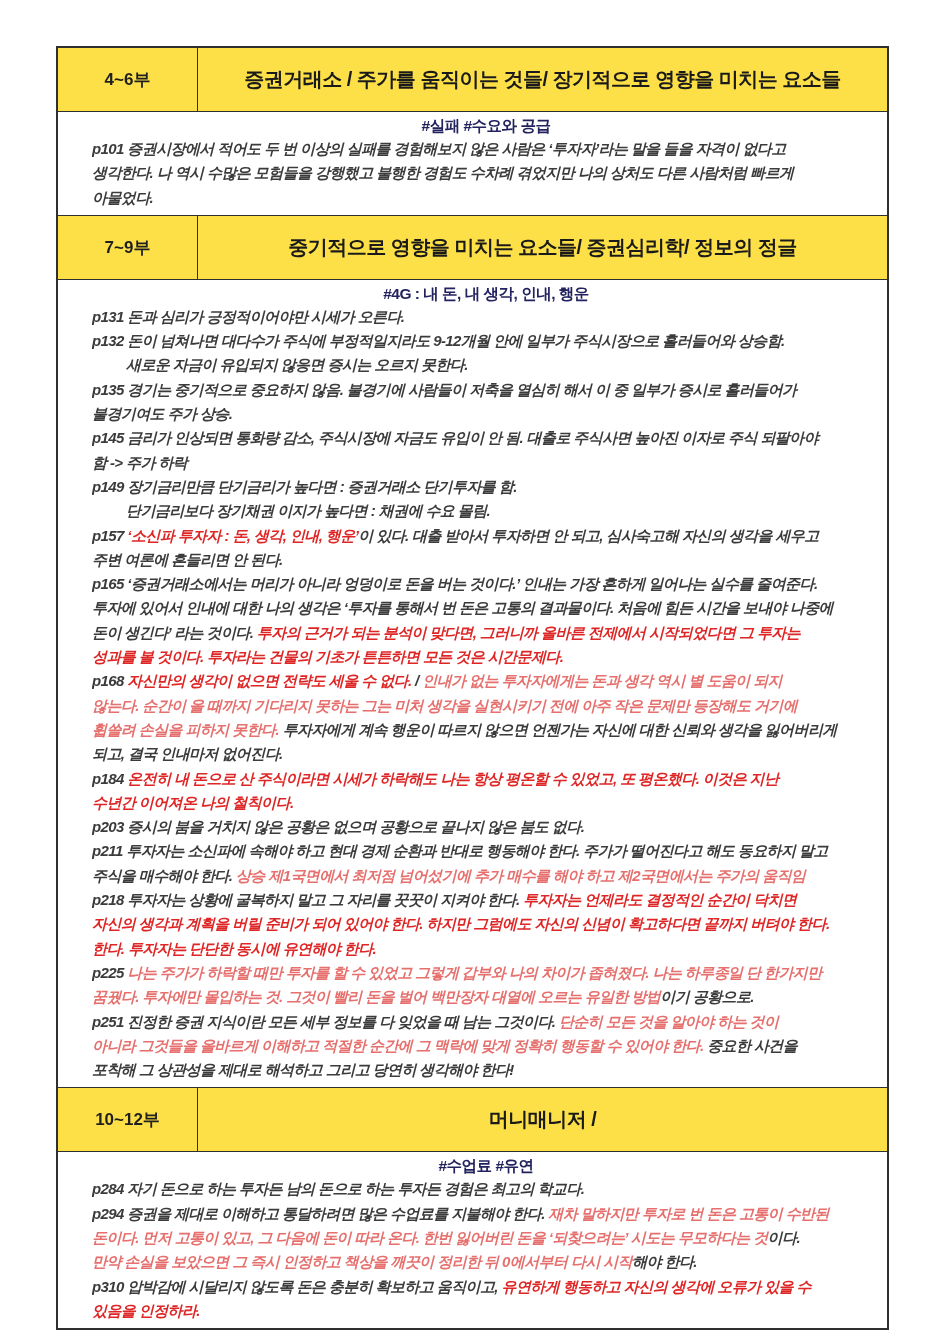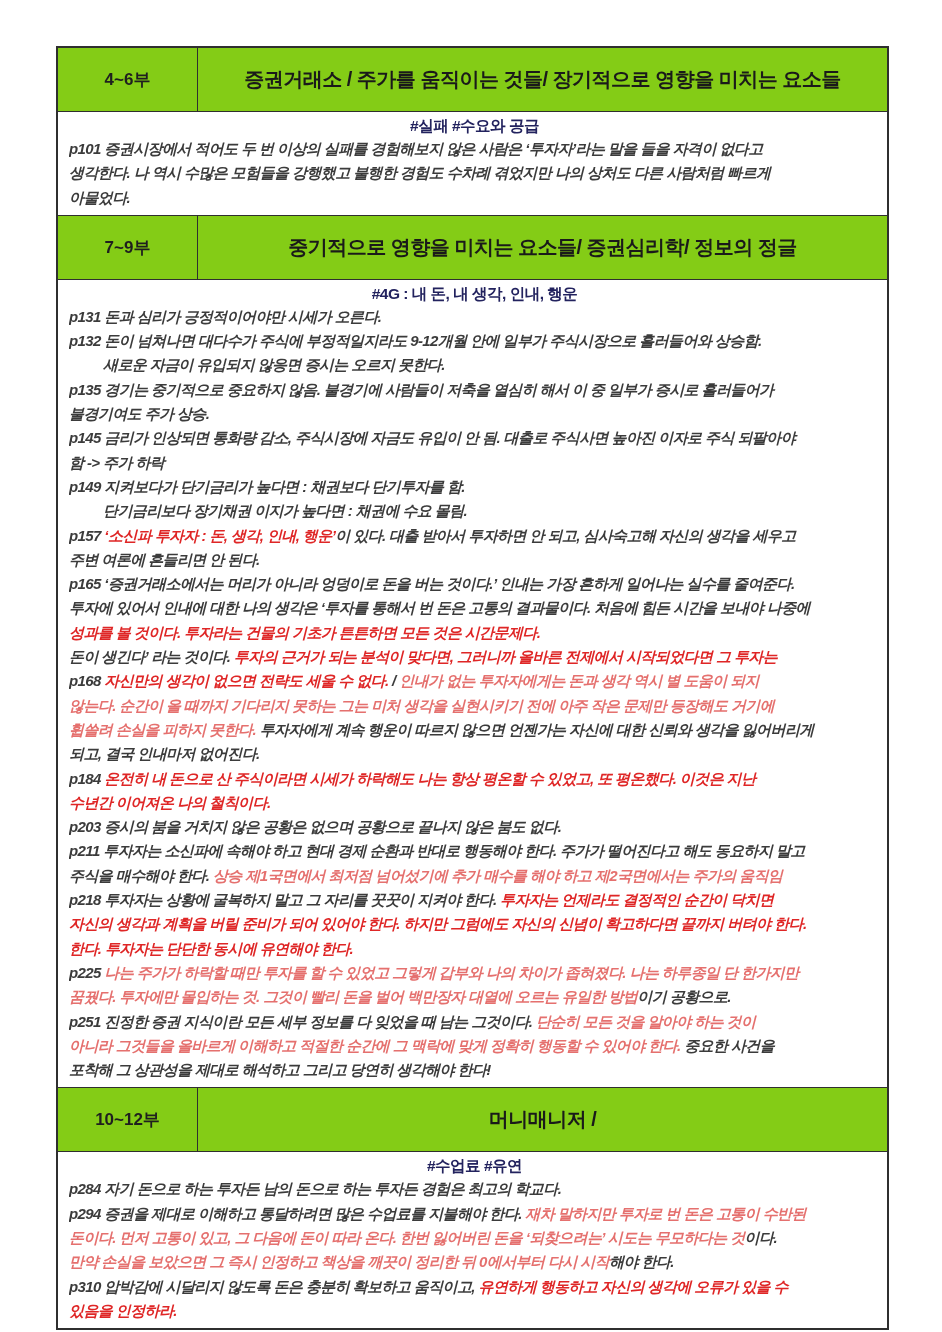--- a/index.html
+++ b/index.html
@@ -19,21 +19,21 @@
     left: 56px;
     top: 46px;
     width: 833px;
     border: 2px solid #2f2f2f;
     box-sizing: border-box;
     background: #ffffff;
   }
   .header-row {
     display: flex;
     align-items: stretch;
-    background: #84cc16;
+    background: #fde047;
     border-top: 1.5px solid #2f2f2f;
     border-bottom: 1.5px solid #2f2f2f;
   }
   .header-row.first { border-top: none; }
   .header-part {
     width: 140px;
     flex: 0 0 140px;
     border-right: 1.5px solid #2f2f2f;
     display: flex;
     align-items: center;
@@ -51,20 +51,21 @@
     justify-content: center;
     font-size: 20px;
     font-weight: 800;
     color: #1a1a1a;
     padding: 18px 4px;
     box-sizing: border-box;
     letter-spacing: -0.5px;
   }
   .body-section {
     padding: 2px 7px 5px 11px;
+    margin-left: 23px;
   }
   .hashtag-line {
     text-align: center;
     font-size: 15.5px;
     font-weight: 800;
     color: #22225e;
     line-height: 23px;
     letter-spacing: -0.5px;
   }
   .text-line {
@@ -102,28 +103,28 @@
     </div>
     <div class="body-section">
       <div class="hashtag-line">#4G : 내 돈, 내 생각, 인내, 행운</div>
       <div class="text-line"><span class="seg">p131 돈과 심리가 긍정적이어야만 시세가 오른다.</span></div>
       <div class="text-line"><span class="seg">p132 돈이 넘쳐나면 대다수가 주식에 부정적일지라도 9-12개월 안에 일부가 주식시장으로 흘러들어와 상승함.</span></div>
       <div class="text-line indent"><span class="seg">새로운 자금이 유입되지 않응면 증시는 오르지 못한다.</span></div>
       <div class="text-line"><span class="seg">p135 경기는 중기적으로 중요하지 않음. 불경기에 사람들이 저축을 열심히 해서 이 중 일부가 증시로 흘러들어가</span></div>
       <div class="text-line"><span class="seg">불경기여도 주가 상승.</span></div>
       <div class="text-line"><span class="seg">p145 금리가 인상되면 통화량 감소, 주식시장에 자금도 유입이 안 됨. 대출로 주식사면 높아진 이자로 주식 되팔아야</span></div>
       <div class="text-line"><span class="seg">함 -&gt; 주가 하락</span></div>
-      <div class="text-line"><span class="seg">p149 지켜보다가 단기금리가 높다면 : 채권보다 단기투자를 함.</span></div>
+      <div class="text-line"><span class="seg">p149 장기금리만큼 단기금리가 높다면 : 증권거래소 단기투자를 함.</span></div>
       <div class="text-line indent"><span class="seg">단기금리보다 장기채권 이지가 높다면 : 채권에 수요 몰림.</span></div>
       <div class="text-line"><span class="seg">p157 </span><span class="seg red-bold">‘소신파 투자자 : 돈, 생각, 인내, 행운’</span><span class="seg">이 있다. 대출 받아서 투자하면 안 되고, 심사숙고해 자신의 생각을 세우고</span></div>
       <div class="text-line"><span class="seg">주변 여론에 흔들리면 안 된다.</span></div>
       <div class="text-line"><span class="seg">p165 ‘증권거래소에서는 머리가 아니라 엉덩이로 돈을 버는 것이다.’ 인내는 가장 흔하게 일어나는 실수를 줄여준다.</span></div>
       <div class="text-line"><span class="seg">투자에 있어서 인내에 대한 나의 생각은 ‘투자를 통해서 번 돈은 고통의 결과물이다. 처음에 힘든 시간을 보내야 나중에</span></div>
+      <div class="text-line"><span class="seg">돈이 생긴다’ 라는 것이다. </span><span class="seg red-bold">투자의 근거가 되는 분석이 맞다면, 그러니까 올바른 전제에서 시작되었다면 그 투자는</span></div>
       <div class="text-line"><span class="seg red-bold">성과를 볼 것이다. 투자라는 건물의 기초가 튼튼하면 모든 것은 시간문제다.</span></div>
-      <div class="text-line"><span class="seg">돈이 생긴다’ 라는 것이다. </span><span class="seg red-bold">투자의 근거가 되는 분석이 맞다면, 그러니까 올바른 전제에서 시작되었다면 그 투자는</span></div>
       <div class="text-line"><span class="seg">p168 </span><span class="seg red-bold">자신만의 생각이 없으면 전략도 세울 수 없다.</span><span class="seg"> / </span><span class="seg red">인내가 없는 투자자에게는 돈과 생각 역시 별 도움이 되지</span></div>
       <div class="text-line"><span class="seg red">않는다. 순간이 올 때까지 기다리지 못하는 그는 미처 생각을 실현시키기 전에 아주 작은 문제만 등장해도 거기에</span></div>
       <div class="text-line"><span class="seg red">휩쓸려 손실을 피하지 못한다. </span><span class="seg">투자자에게 계속 행운이 따르지 않으면 언젠가는 자신에 대한 신뢰와 생각을 잃어버리게</span></div>
       <div class="text-line"><span class="seg">되고, 결국 인내마저 없어진다.</span></div>
       <div class="text-line"><span class="seg">p184 </span><span class="seg red-bold">온전히 내 돈으로 산 주식이라면 시세가 하락해도 나는 항상 평온할 수 있었고, 또 평온했다. 이것은 지난</span></div>
       <div class="text-line"><span class="seg red-bold">수년간 이어져온 나의 철칙이다.</span></div>
       <div class="text-line"><span class="seg">p203 증시의 붐을 거치지 않은 공황은 없으며 공황으로 끝나지 않은 붐도 없다.</span></div>
       <div class="text-line"><span class="seg">p211 투자자는 소신파에 속해야 하고 현대 경제 순환과 반대로 행동해야 한다. 주가가 떨어진다고 해도 동요하지 말고</span></div>
       <div class="text-line"><span class="seg">주식을 매수해야 한다. </span><span class="seg red">상승 제1국면에서 최저점 넘어섰기에 추가 매수를 해야 하고 제2국면에서는 주가의 움직임</span></div>
       <div class="text-line"><span class="seg">p218 투자자는 상황에 굴복하지 말고 그 자리를 꿋꿋이 지켜야 한다. </span><span class="seg red-bold">투자자는 언제라도 결정적인 순간이 닥치면</span></div>

